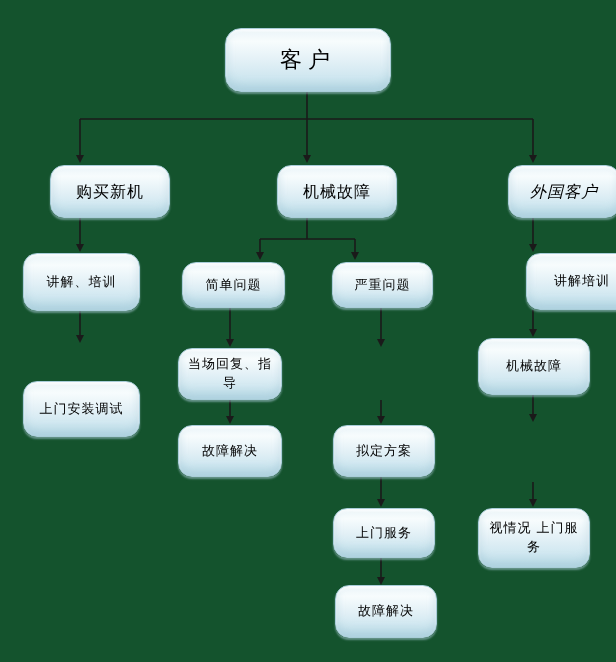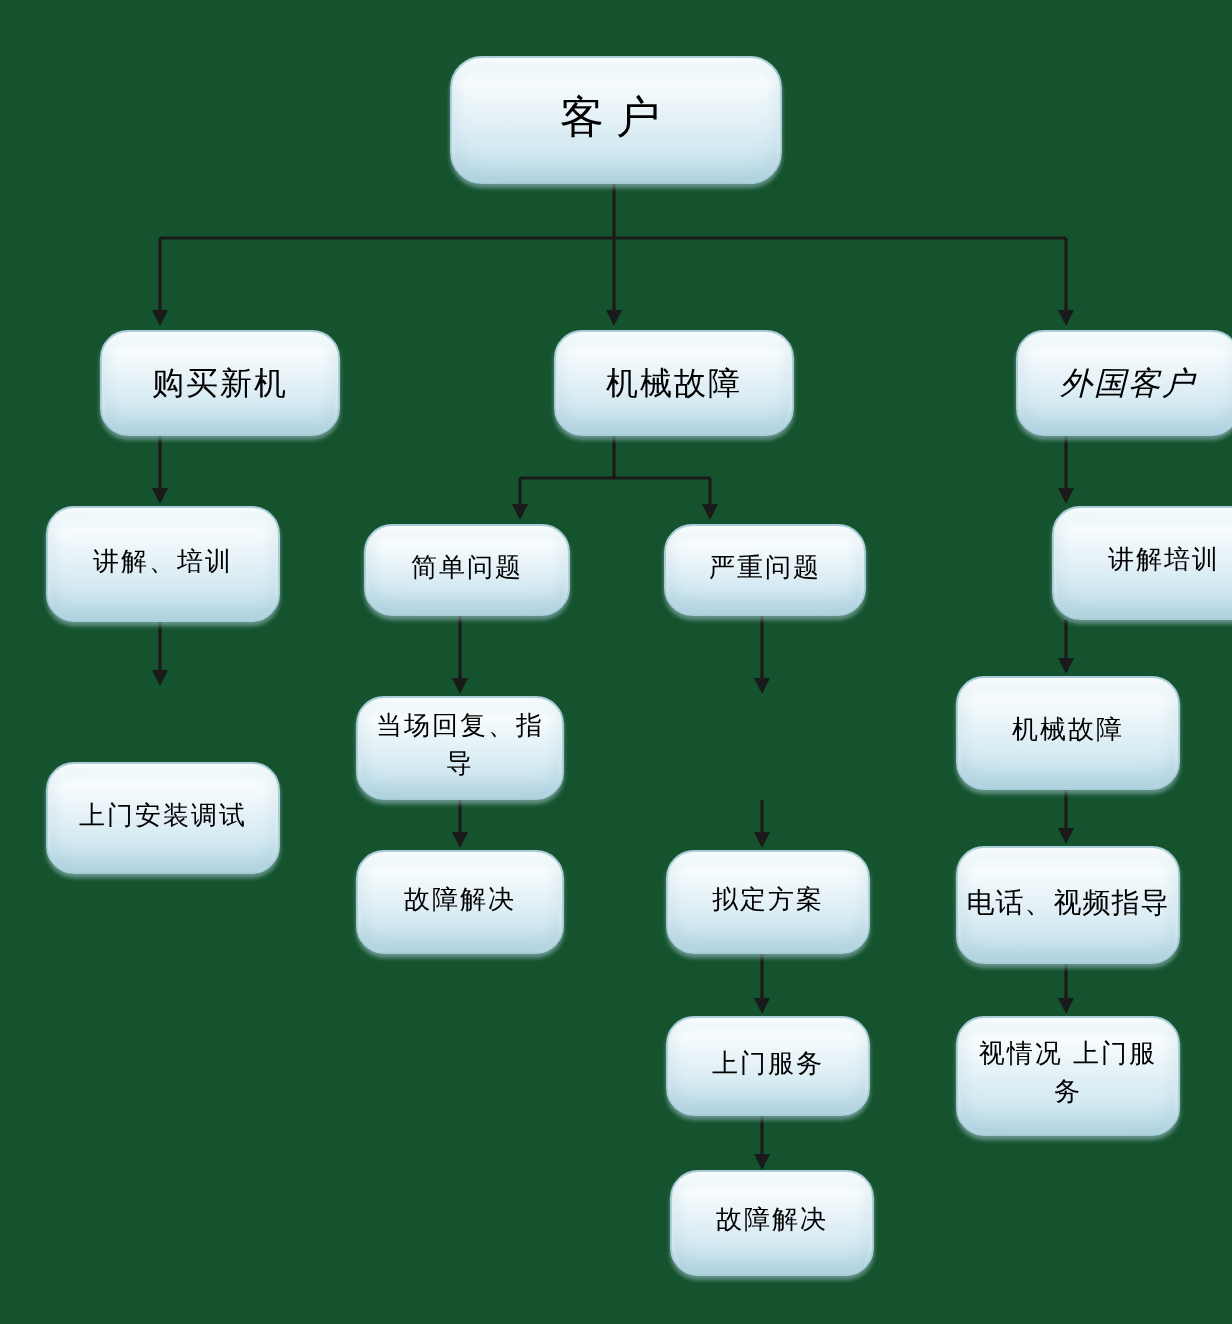--- a/index.html
+++ b/index.html
@@ -103,16 +103,15 @@
 
   <div class="node wrap" style="left:178px; top:348px; width:104px; height:52px;">当场回复、指导</div>
   <div class="node" style="left:178px; top:425px; width:104px; height:52px;">故障解决</div>
 
   <div class="node" style="left:333px; top:425px; width:102px; height:52px;">拟定方案</div>
   <div class="node" style="left:333px; top:508px; width:102px; height:50px;">上门服务</div>
   <div class="node" style="left:335px; top:585px; width:102px; height:53px;">故障解决</div>
 
   <div class="node" style="left:478px; top:253px; width:112px; height:57px;margin-left:48px;">讲解培训</div>
   <div class="node" style="left:478px; top:338px; width:112px; height:57px;">机械故障</div>
-  <div class="node tight" style="left:478px; top:423px; width:112px; height:59px;">电话、视频指导</div>
   <div class="node wrap" style="left:478px; top:508px; width:112px; height:60px;">视情况 上门服务</div>
 
 </div>
 
 </body></html>

